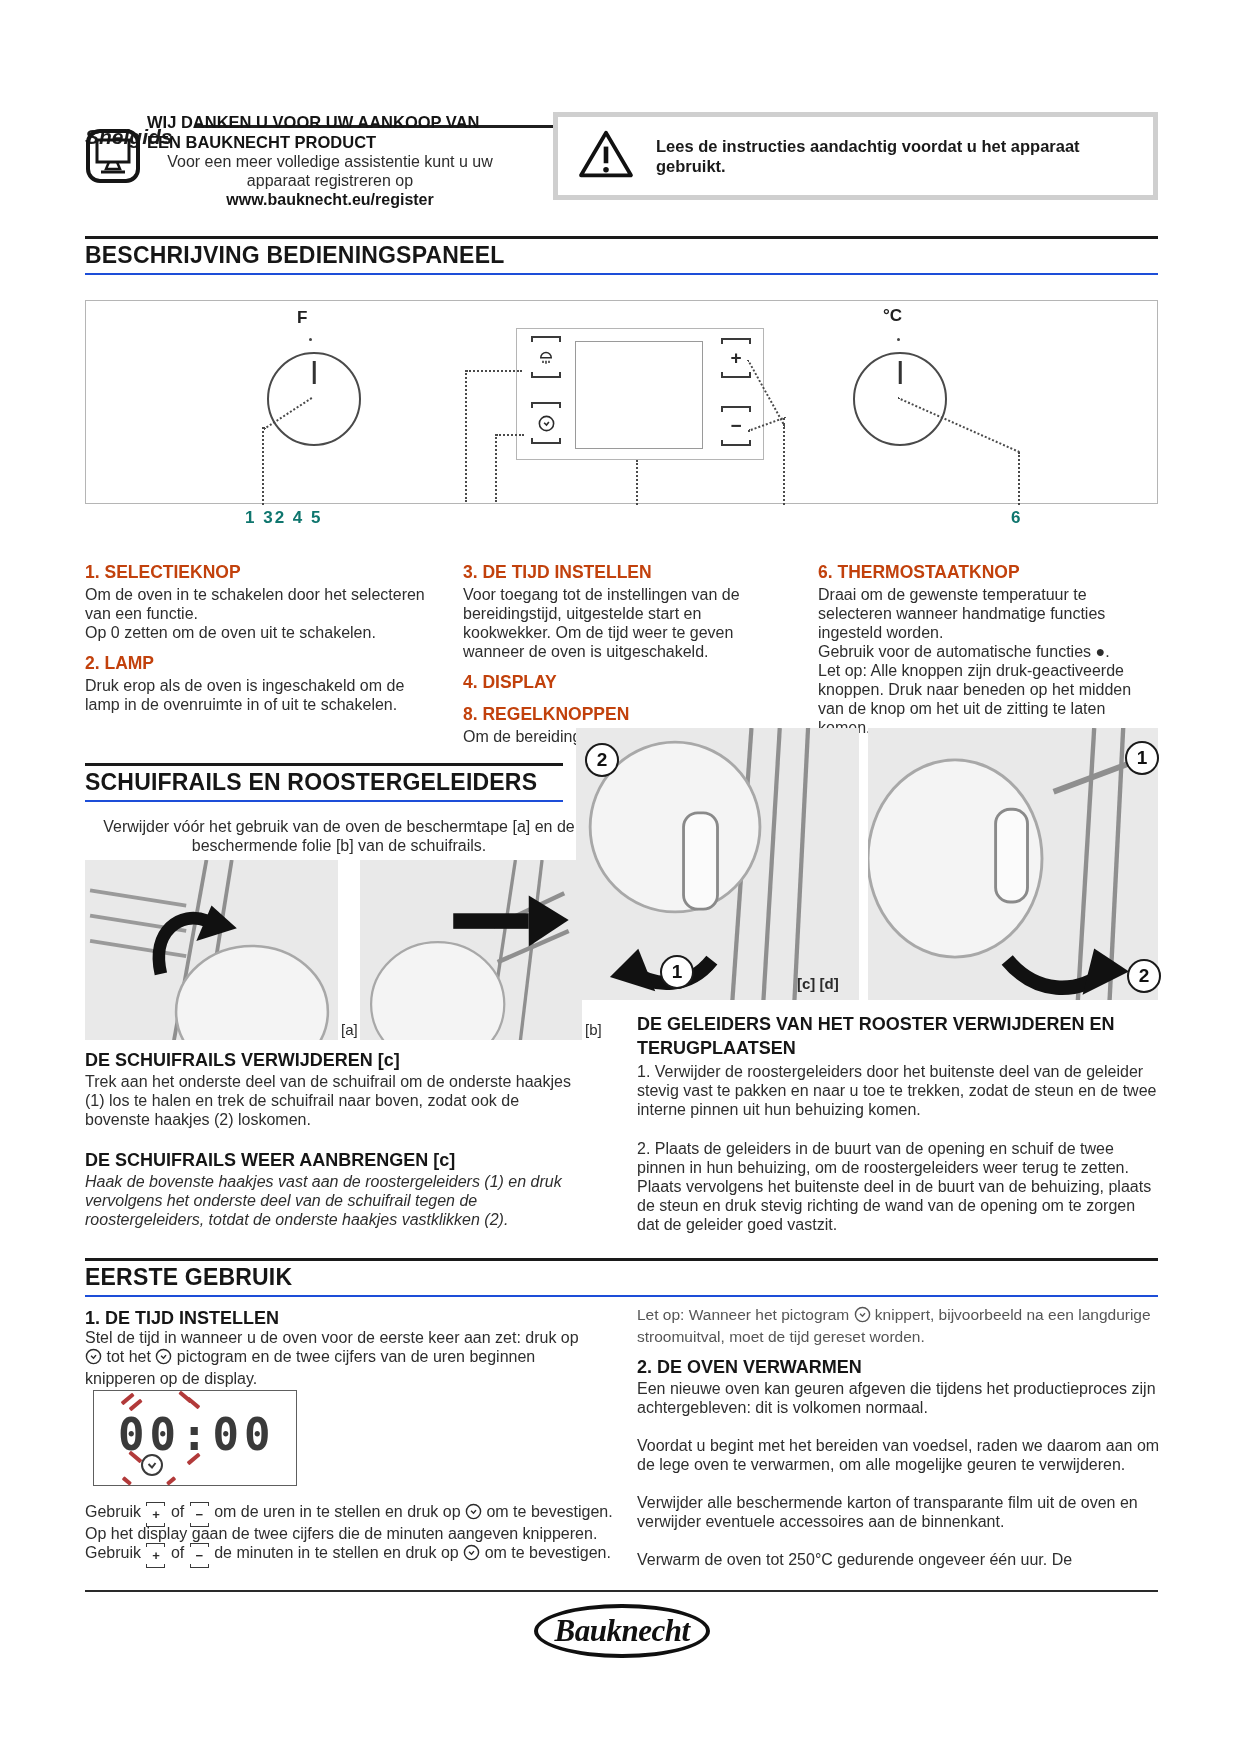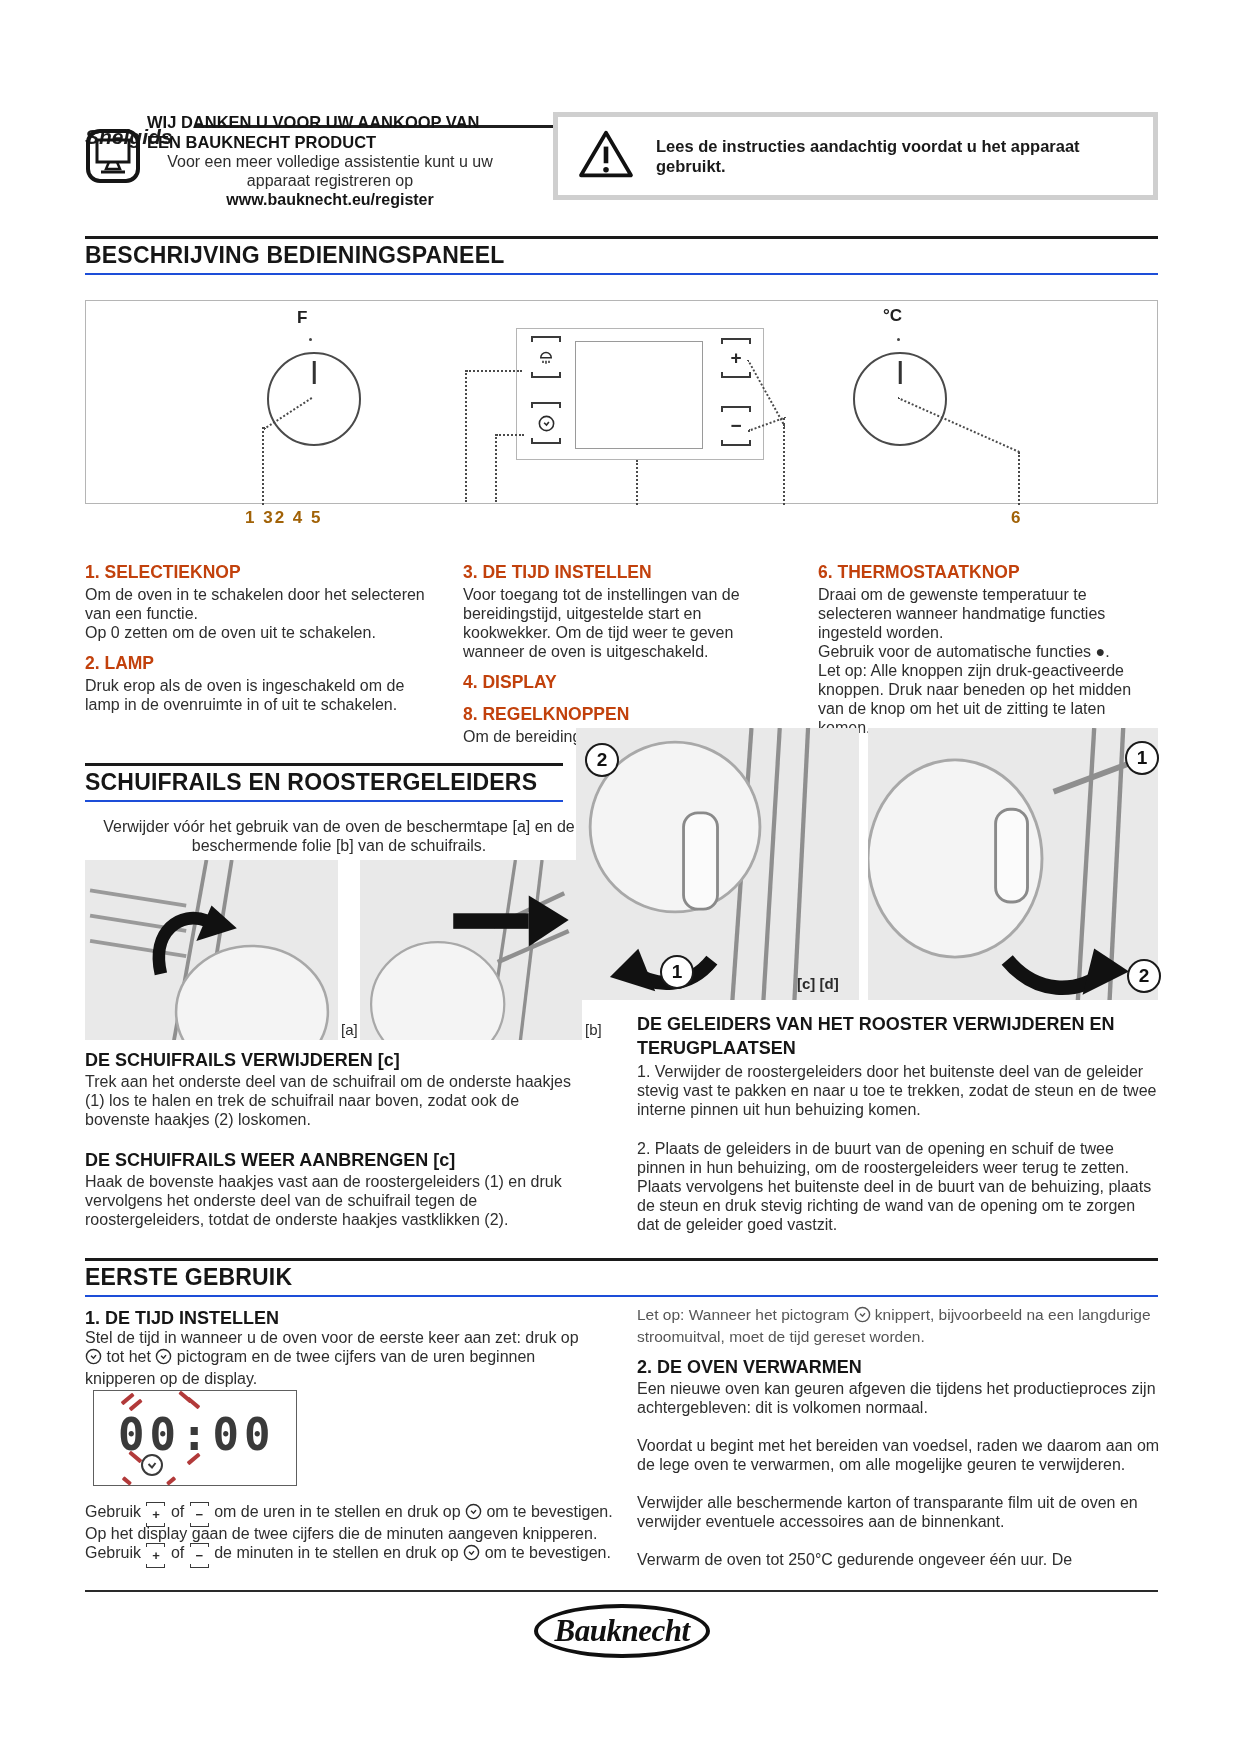--- a/index.html
+++ b/index.html
@@ -43,21 +43,21 @@
   .ddot{position:absolute;height:0;border-top:2.5px dotted #4a4a4a;transform-origin:left center;}
   .dispbox{position:absolute;left:431px;top:28px;width:246px;height:130px;border:1.5px solid #b5b5b5;}
   .screen{position:absolute;left:58px;top:12px;width:126px;height:106px;border:1.5px solid #9a9a9a;}
   .frame{position:relative;display:flex;align-items:center;justify-content:center;}
   .frame::before{content:"";position:absolute;left:-2px;right:-2px;top:-7px;height:4px;
                  border:2px solid #3a3a3a;border-bottom:none;}
   .frame::after{content:"";position:absolute;left:-2px;right:-2px;bottom:-7px;height:4px;
                 border:2px solid #3a3a3a;border-top:none;}
   .pbtn{position:absolute;width:26px;height:26px;font-size:19px;font-weight:bold;color:#2b2b2b;}
   .picon{position:absolute;width:26px;height:28px;}
-  .callout-nums{position:absolute;font-size:17px;font-weight:bold;color:#a16207;letter-spacing:2px;}
+  .callout-nums{position:absolute;font-size:17px;font-weight:bold;color:#0f766e;letter-spacing:2px;}
 
   
   .cols{position:absolute;top:562px;left:0;width:1073px;display:flex;}
   .col1{width:352px;}
   .col2{width:300px;margin-left:26px;}
   .col3{width:340px;margin-left:55px;}
   .item h4{margin:0 0 2px 0;font-size:17.5px;color:#c2410c;}
   .item p{margin:0 0 0 0;font-size:16px;line-height:19px;color:#2e2e2e;}
   .item{margin-bottom:11px;}
   .note{font-size:15.5px;line-height:19px;color:#565656;margin:4px 0 0 0;}
@@ -288,21 +288,21 @@
     </div>
     <div class="badge" style="left:500px;top:-20px;">2</div>
     <div class="badge" style="left:575px;top:192px;">1</div>
     <div class="badge" style="left:1040px;top:-22px;">1</div>
     <div class="badge" style="left:1042px;top:196px;">2</div>
     <span class="imglabel" style="left:712px;top:212px;z-index:4;font-weight:bold;">[c] [d]</span>
 
     <h4 class="subhead" style="left:0;top:285px;">DE SCHUIFRAILS VERWIJDEREN [c]</h4>
     <p class="body-p" style="left:0;top:309px;width:500px;">Trek aan het onderste deel van de schuifrail om de onderste haakjes (1) los te halen en trek de schuifrail naar boven, zodat ook de bovenste haakjes (2) loskomen.</p>
     <h4 class="subhead" style="left:0;top:385px;">DE SCHUIFRAILS WEER AANBRENGEN [c]</h4>
-    <p class="body-p" style="left:0;top:409px;width:500px;">Haak de bovenste haakjes vast aan de roostergeleiders (1) en druk vervolgens het onderste deel van de schuifrail tegen de roostergeleiders, totdat de onderste haakjes vastklikken (2).</p>
+    <p class="body-p" style="left:0;top:409px;width:500px;font-style:italic;">Haak de bovenste haakjes vast aan de roostergeleiders (1) en druk vervolgens het onderste deel van de schuifrail tegen de roostergeleiders, totdat de onderste haakjes vastklikken (2).</p>
 
     <h4 class="subhead" style="left:552px;top:249px;width:520px;">DE GELEIDERS VAN HET ROOSTER VERWIJDEREN EN TERUGPLAATSEN</h4>
     <p class="body-p" style="left:552px;top:299px;width:523px;">1. Verwijder de roostergeleiders door het buitenste deel van de geleider stevig vast te pakken en naar u toe te trekken, zodat de steun en de twee interne pinnen uit hun behuizing komen.</p>
     <p class="body-p" style="left:552px;top:376px;width:523px;">2. Plaats de geleiders in de buurt van de opening en schuif de twee pinnen in hun behuizing, om de roostergeleiders weer terug te zetten. Plaats vervolgens het buitenste deel in de buurt van de behuizing, plaats de steun en druk stevig richting de wand van de opening om te zorgen dat de geleider goed vastzit.</p>
   </div>
 
   <div class="fu">
     <div class="section-h fu-h">
       <span>EERSTE GEBRUIK</span>
     </div>

